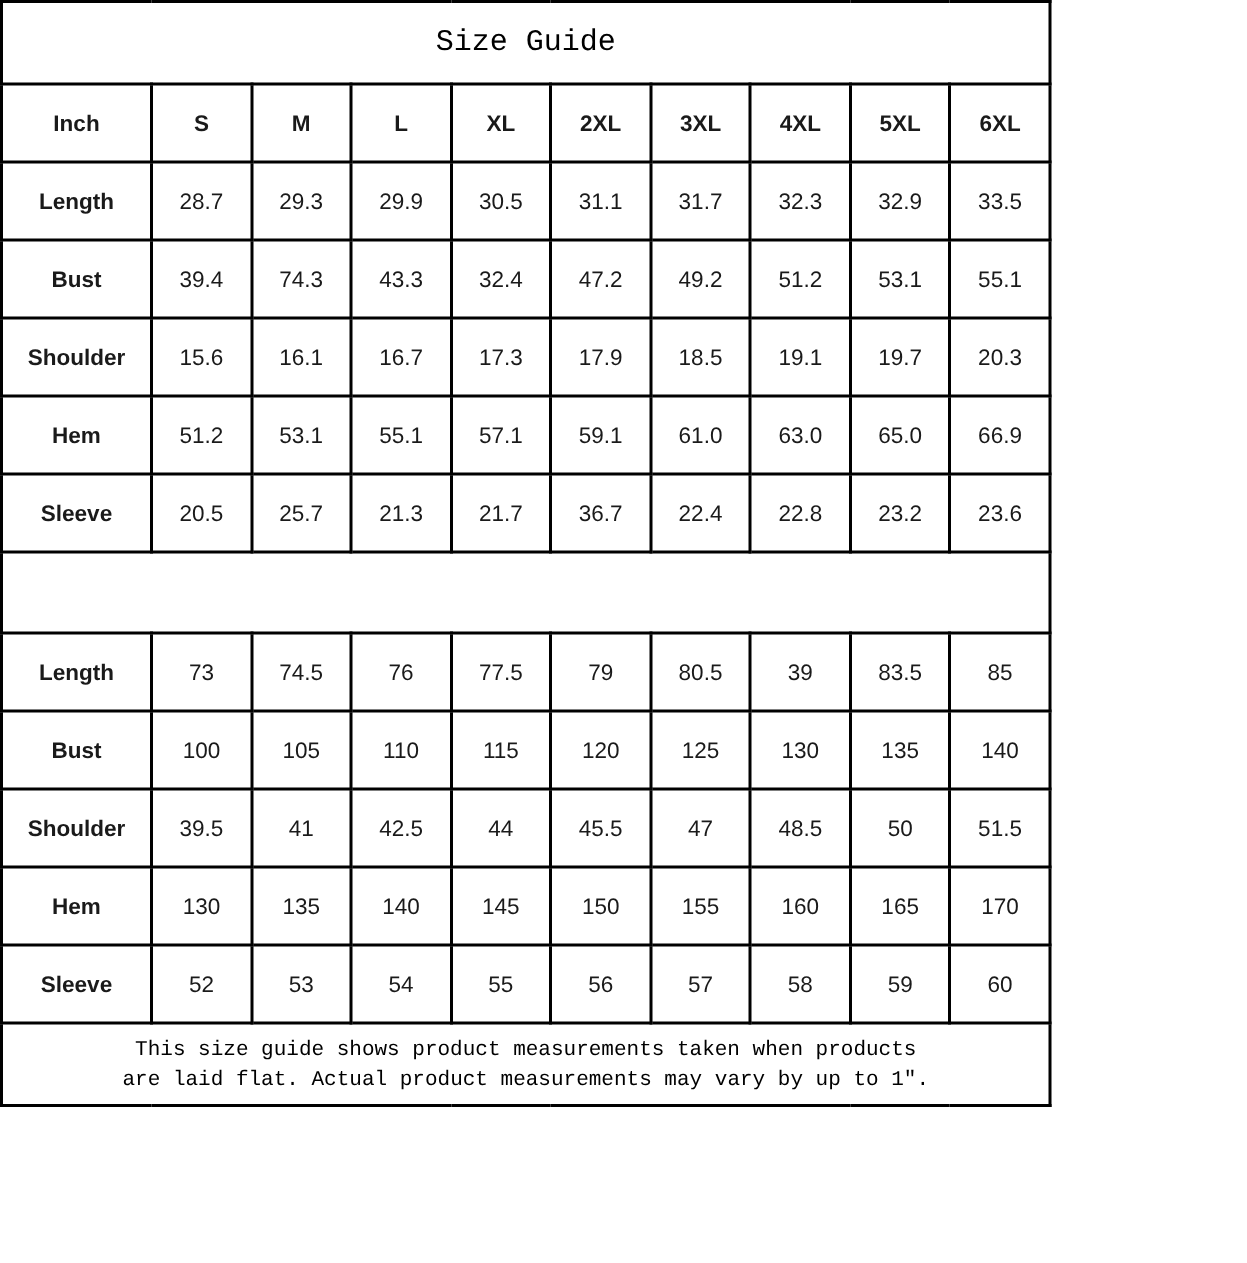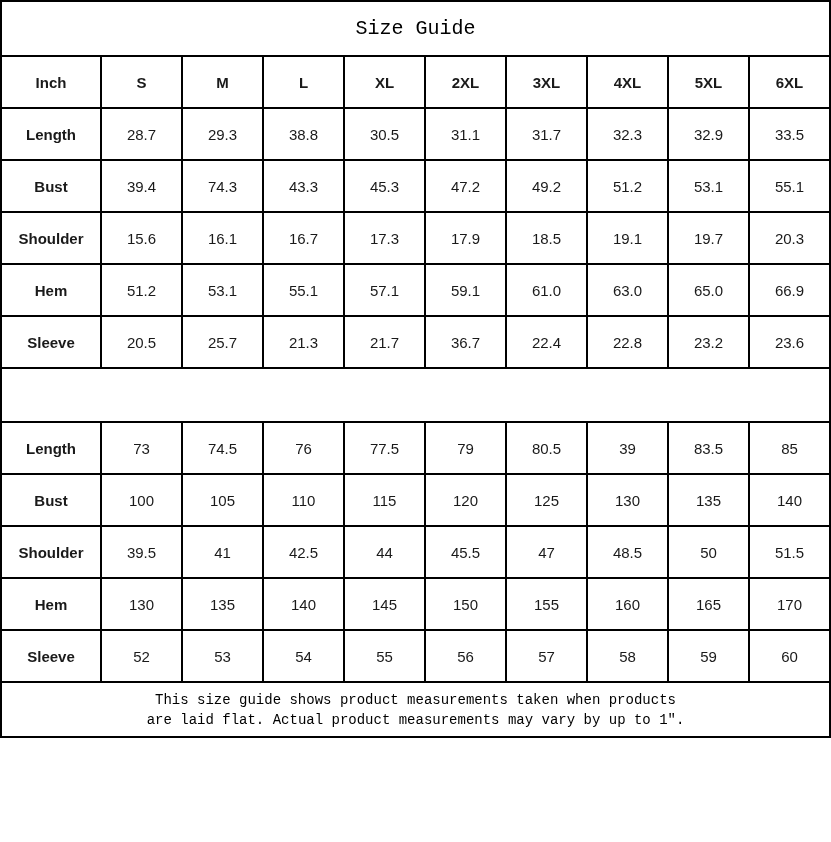--- a/index.html
+++ b/index.html
@@ -5,21 +5,21 @@
   html, body { margin: 0; padding: 0; background: #ffffff; }
   .page {
     width: 831px;
     height: 842px;
     background: #ffffff;
     box-sizing: border-box;
     overflow: hidden;
   }
   table.guide {
     border-collapse: collapse;
-    width: 831px;
+    width: 701px;
     table-layout: fixed;
   }
   table.guide th, table.guide td {
     border: 2px solid #000000;
     text-align: center;
     vertical-align: middle;
     padding: 0;
     color: #1a1a1a;
   }
   tr.title-row td {
@@ -83,34 +83,34 @@
           <th class="size-header-cell">2XL</th>
           <th class="size-header-cell">3XL</th>
           <th class="size-header-cell">4XL</th>
           <th class="size-header-cell">5XL</th>
           <th class="size-header-cell">6XL</th>
         </tr>
         <tr class="data-row">
           <th class="measurement-label-cell">Length</th>
           <td class="value-cell">28.7</td>
           <td class="value-cell">29.3</td>
-          <td class="value-cell">38.8</td>
+          <td class="value-cell">29.9</td>
           <td class="value-cell">30.5</td>
           <td class="value-cell">31.1</td>
           <td class="value-cell">31.7</td>
           <td class="value-cell">32.3</td>
           <td class="value-cell">32.9</td>
           <td class="value-cell">33.5</td>
         </tr>
         <tr class="data-row">
           <th class="measurement-label-cell">Bust</th>
           <td class="value-cell">39.4</td>
           <td class="value-cell">74.3</td>
           <td class="value-cell">43.3</td>
-          <td class="value-cell">45.3</td>
+          <td class="value-cell">32.4</td>
           <td class="value-cell">47.2</td>
           <td class="value-cell">49.2</td>
           <td class="value-cell">51.2</td>
           <td class="value-cell">53.1</td>
           <td class="value-cell">55.1</td>
         </tr>
         <tr class="data-row">
           <th class="measurement-label-cell">Shoulder</th>
           <td class="value-cell">15.6</td>
           <td class="value-cell">16.1</td>

